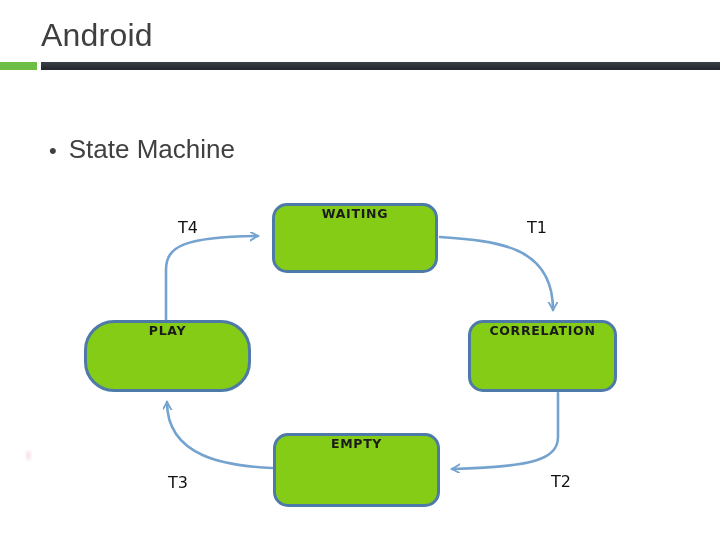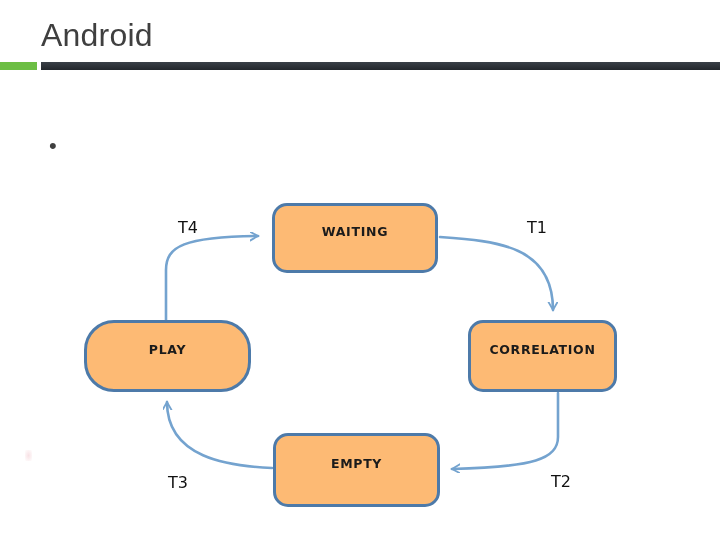--- a/index.html
+++ b/index.html
@@ -69,25 +69,24 @@
     stroke-width:2.6;
     stroke-linecap:round;
   }
   .arrows marker path{
     stroke:var(--arrow);
     stroke-width:1.8;
     fill:none;
   }
   .state-box{
     position:absolute;
-    background:#fdba74;
+    background:#84cc16;
     border:3px solid var(--state-border);
     border-radius:15px;
     display:flex;
-    align-items:center;
     justify-content:center;
     padding-bottom:14px;
   }
   .state-box .state-label{
     font-family:"DejaVu Sans", sans-serif;
     font-weight:bold;
     font-size:12.5px;
     letter-spacing:0.7px;
     color:var(--state-label);
   }
@@ -117,20 +116,21 @@
 
 <div class="slide">
 
   <h1 class="slide-title">Android</h1>
 
   <div class="divider-accent"></div>
   <div class="divider-bar"></div>
 
   <div class="bullet-row">
     <span class="bullet-marker">•</span>
+    <span class="bullet-text">State Machine</span>
   </div>
 
   <div class="diagram">
 
     <svg class="arrows" viewBox="0 0 720 540" xmlns="http://www.w3.org/2000/svg">
       <defs>
         <marker id="arrowhead" markerWidth="12" markerHeight="12" refX="8" refY="4.5" orient="auto" markerUnits="userSpaceOnUse">
           <path d="M0,0 L8,4.5 L0,9"></path>
         </marker>
       </defs>

